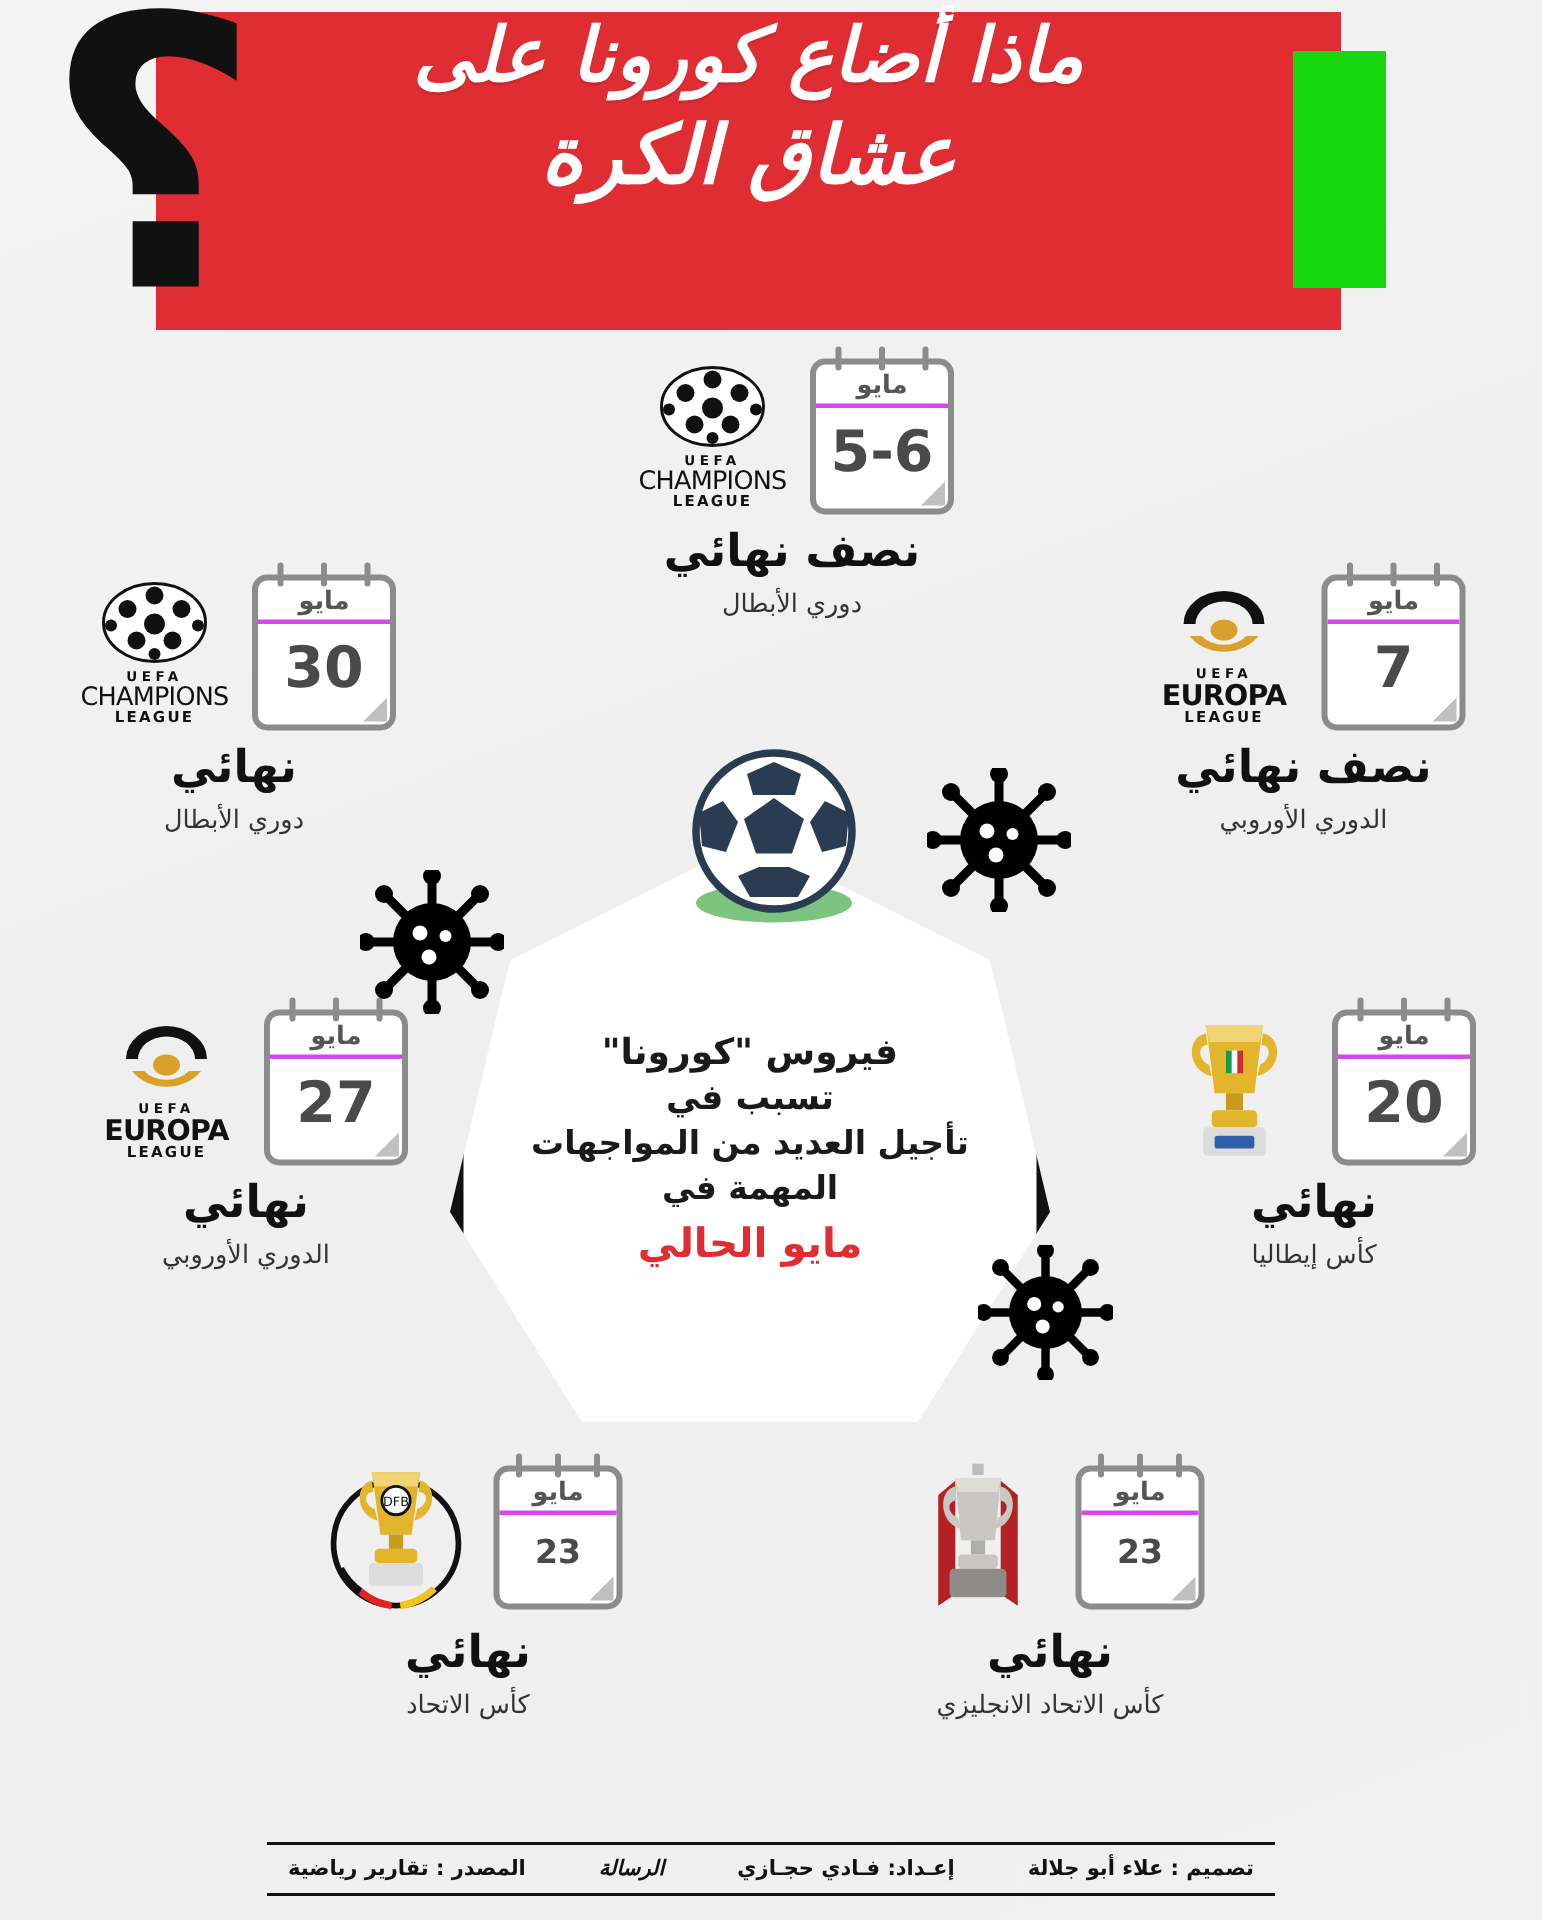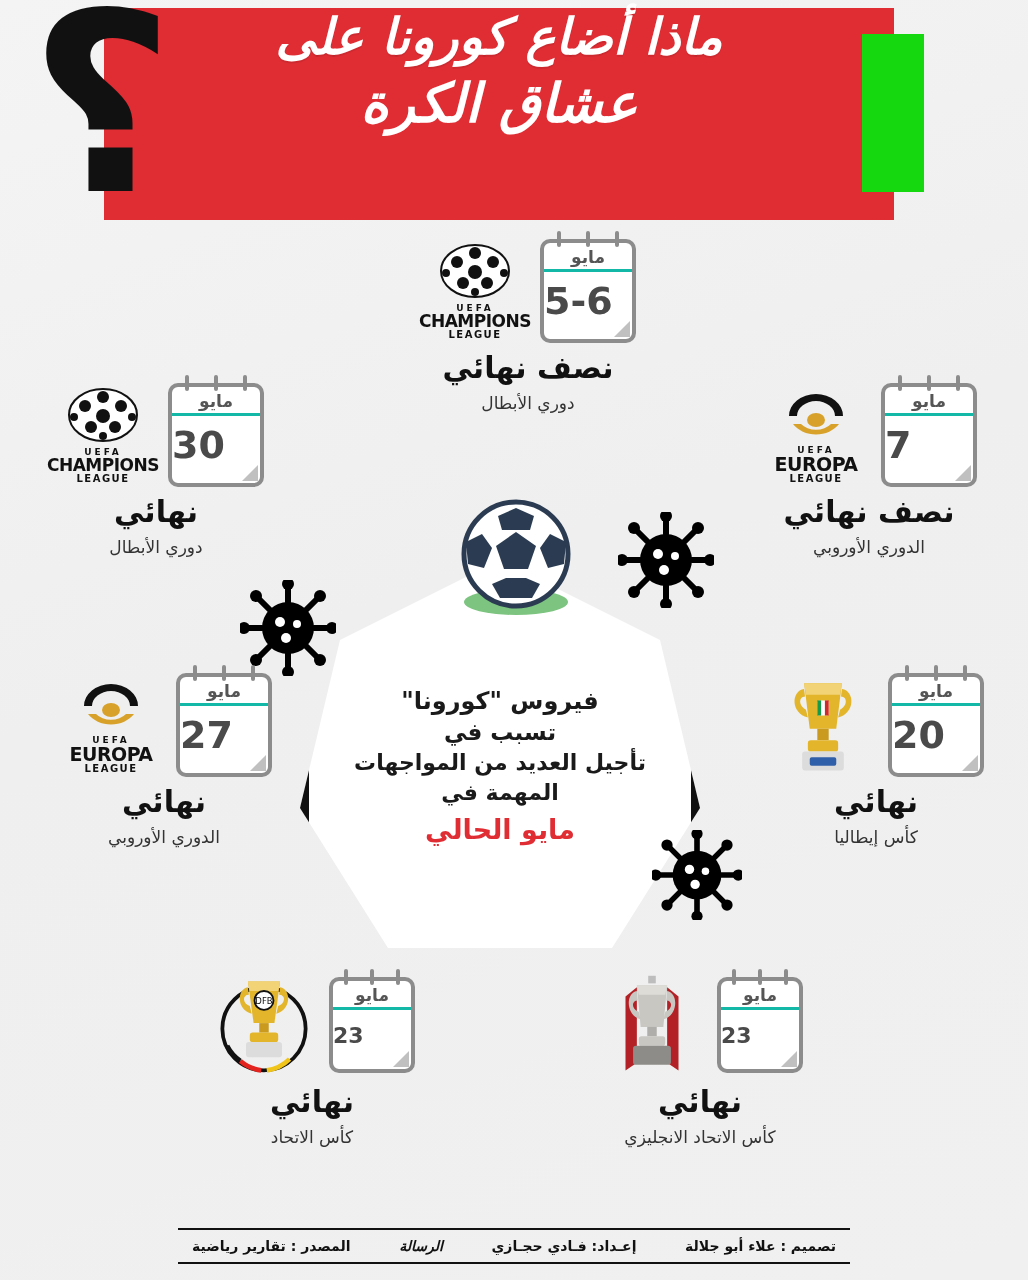--- a/index.html
+++ b/index.html
@@ -110,41 +110,41 @@
     border-radius: 10px;
     background: #fff;
   }
   .cal .rings {
     position: absolute; top: -12px; left: 0; width: 100%;
     display: flex; justify-content: space-around;
   }
   .cal .rings i { display: block; width: 4px; height: 16px; background: #8c8c8c; border-radius: 2px; }
   .cal .m {
     text-align: center; font-size: 17px; font-weight: bold; color: #555;
-    padding-top: 4px; border-bottom: 3px solid #14b8a6; padding-bottom: 2px;
+    padding-top: 4px; border-bottom: 3px solid #d946ef; padding-bottom: 2px;
   }
   .cal .d {
-    text-align: left; font-size: 38px; font-weight: bold; color: #4a4a4a;
+    text-align: center; font-size: 38px; font-weight: bold; color: #4a4a4a;
     line-height: 58px;
   }
   .cal .fold {
     position: absolute; right: 2px; bottom: 2px;
     width: 0; height: 0;
     border-left: 16px solid transparent;
     border-bottom: 16px solid #8c8c8c;
     opacity: .55;
   }
   .cal.small { width: 86px; height: 96px; }
   .cal.small .d { font-size: 22px; line-height: 52px; }
 
   
   .logo { width: 110px; height: 106px; display: flex; flex-direction: column; align-items: center; justify-content: center; }
   .ucl-text { text-align: center; line-height: 1; margin-top: 3px; }
   .ucl-uefa { font-size: 9px; letter-spacing: 3px; color: #111; font-weight: bold; }
-  .ucl-ch { font-size: 17px; font-weight: bold; color: #111; letter-spacing: -.5px; }
+  .ucl-ch { font-size: 17px; font-weight: normal; color: #111; letter-spacing: -.5px; }
   .ucl-lg { font-size: 10px; font-weight: bold; color: #111; letter-spacing: 1.5px; }
   .uel-text { text-align: center; line-height: 1; margin-top: 2px; }
   .uel-uefa { font-size: 9px; letter-spacing: 3px; color: #111; font-weight: bold; }
   .uel-eu { font-size: 19px; font-weight: bold; color: #111; letter-spacing: -.5px; }
   .uel-lg { font-size: 10px; font-weight: bold; color: #111; letter-spacing: 1.5px; }
 
   
   .footer {
     position: absolute;
     left: 178px; top: 1228px;

